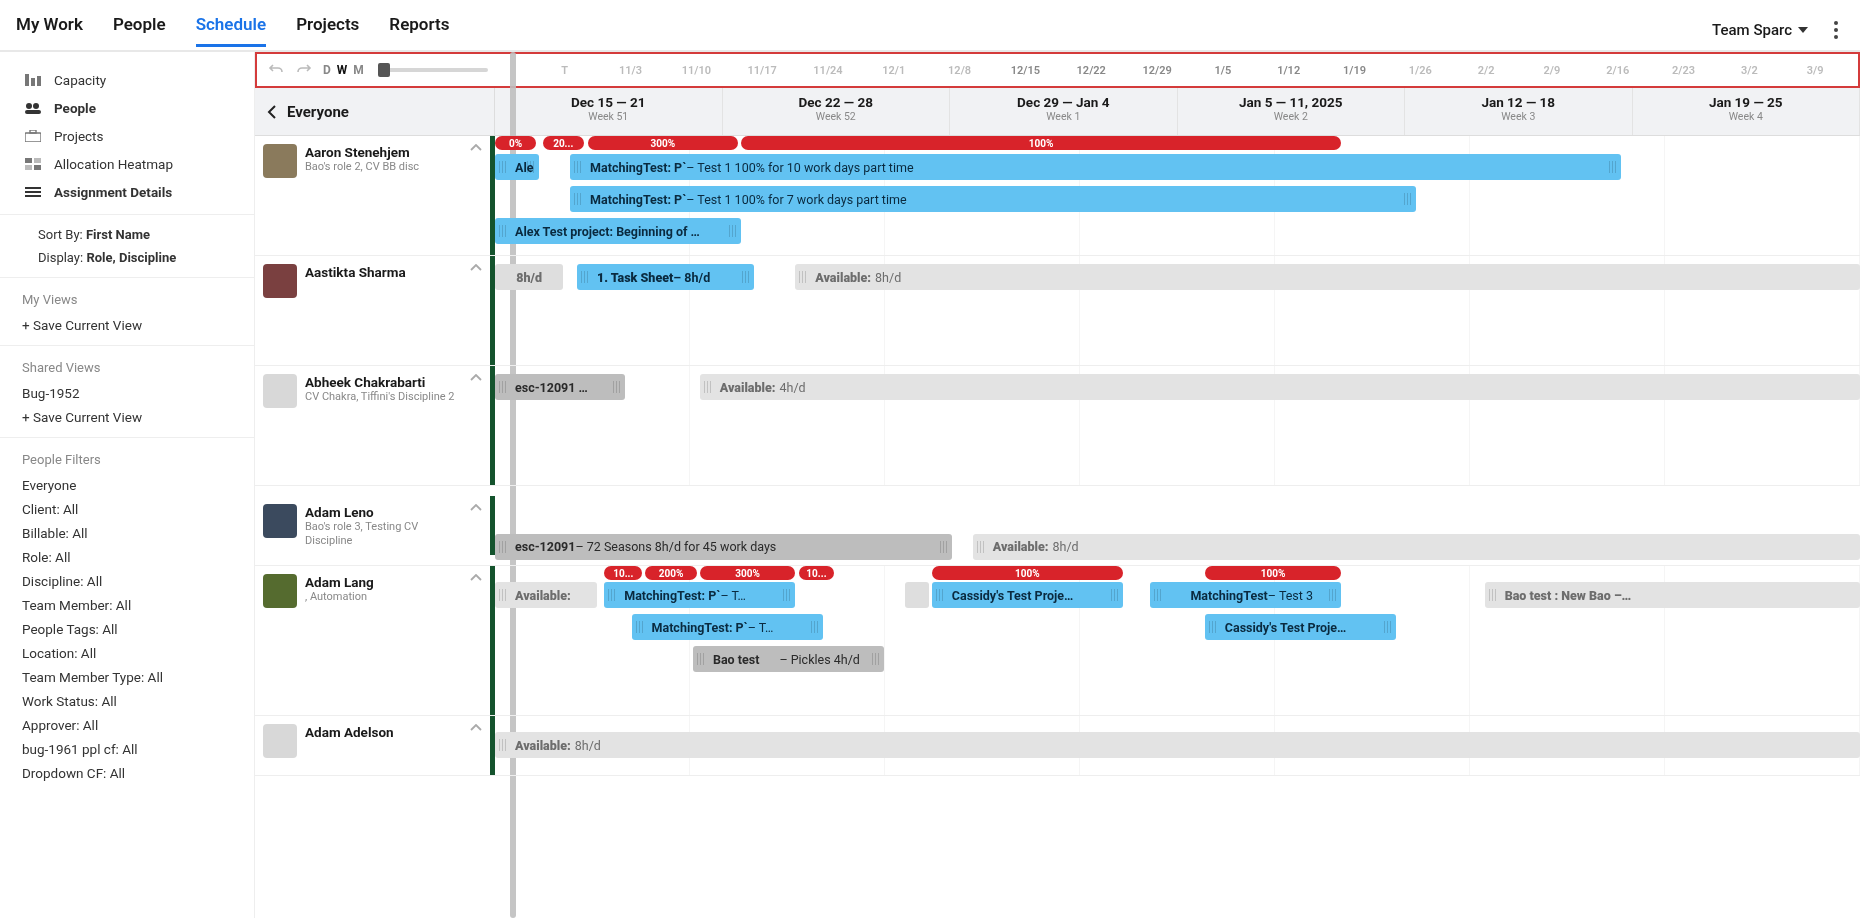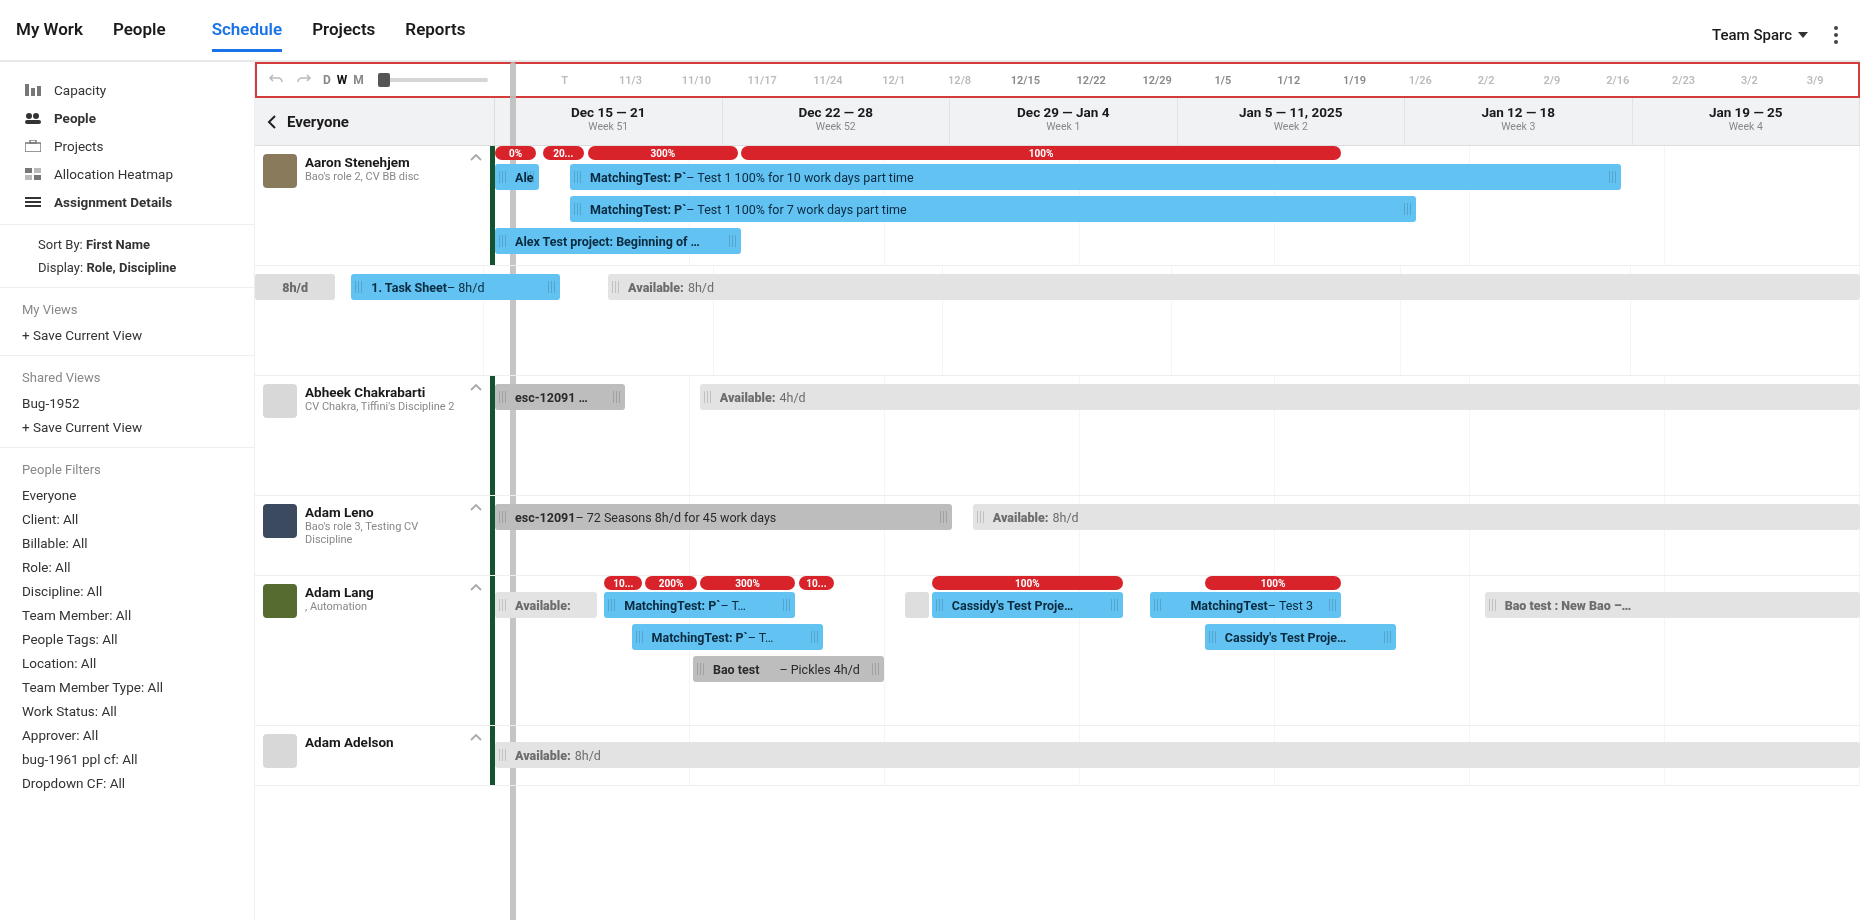--- a/index.html
+++ b/index.html
@@ -12,35 +12,34 @@
       width: 1860px;
       height: 920px;
     }
 
     
     .top-tabs {
       display: flex;
       align-items: center;
       padding: 10px 16px 0 16px;
       border-bottom: 2px solid #e8e8e8;
-      height: 62px;
+      height: 52px;
     }
     .top-tabs .tab {
       font-size: 17px;
       font-weight: 600;
       margin-right: 30px;
       padding-bottom: 10px;
       cursor: pointer;
       color: #1a1a1a;
       border-bottom: 3px solid transparent;
     }
     .top-tabs .tab.active {
       color: #1a73e8;
       border-bottom-color: #1a73e8;
-      margin-left: 16px;
     }
     .top-tabs .spacer { flex: 1; }
     .top-tabs .team-select {
       font-size: 15px;
       font-weight: 500;
       display: flex;
       align-items: center;
       gap: 6px;
       cursor: pointer;
       margin-right: 20px;
@@ -480,25 +479,37 @@
               <span class="rgrip"></span>
             </div>
             <div class="bar blue" style="left: 0%; width: 18%; top: 82px;">
               <span class="grip"></span>
               <b>Alex Test project: Beginning of …</b>
               <span class="rgrip"></span>
             </div>
           </div>
         </div>
         <div class="prow" style="height: 110px;">
+          <div class="person-cell">
+    <div class="avatar" style="background-color:#7a4040"></div>
+    <div style="flex:1;min-width:0">
+      <div class="pname">Aastikta Sharma</div>
+      <div class="psub"></div>
+    </div>
+    <div class="caret">
+      <svg width="12" height="8" viewBox="0 0 12 8">
+                <path d="M1 6 L6 1 L11 6" fill="none" stroke="#aaa" stroke-width="1.8"></path>
+              </svg>
+    </div>
+          </div>
           <div class="track">
             <div class="bar ghost" style="left: 0%; width: 5%; top: 8px;">
               <b>8h/d</b>
             </div>
-            <div class="bar blue" style="left: 6%; width: 13%; top: 8px;">
+            <div class="bar blue" style="left: 6%; width: 13%; top: 8px; font-weight: bold;">
               <span class="grip"></span>
               <b>1. Task Sheet</b>
               <span class="lbl2"> – 8h/d</span>
               <span class="rgrip"></span>
             </div>
             <div class="bar avail" style="left: 22%; width: 78%; top: 8px;">
               <span class="grip"></span>
               <b>Available:</b>
               <span class="lbl2">8h/d</span>
             </div>
@@ -523,21 +534,21 @@
               <b>esc-12091 …</b>
               <span class="rgrip"></span>
             </div>
             <div class="bar avail" style="left: 15%; width: 85%; top: 8px;">
               <span class="grip"></span>
               <b>Available:</b>
               <span class="lbl2">4h/d</span>
             </div>
           </div>
         </div>
-        <div class="prow" style="height: 80px;">
+        <div class="prow" style="height: 80px; align-items: center;">
           <div class="person-cell">
     <div class="avatar" style="background-color:#3b4a5e"></div>
     <div style="flex:1;min-width:0">
       <div class="pname">Adam Leno</div>
       <div class="psub">Bao's role 3, Testing CV Discipline</div>
     </div>
     <div class="caret">
       <svg width="12" height="8" viewBox="0 0 12 8">
                 <path d="M1 6 L6 1 L11 6" fill="none" stroke="#aaa" stroke-width="1.8"></path>
               </svg>

